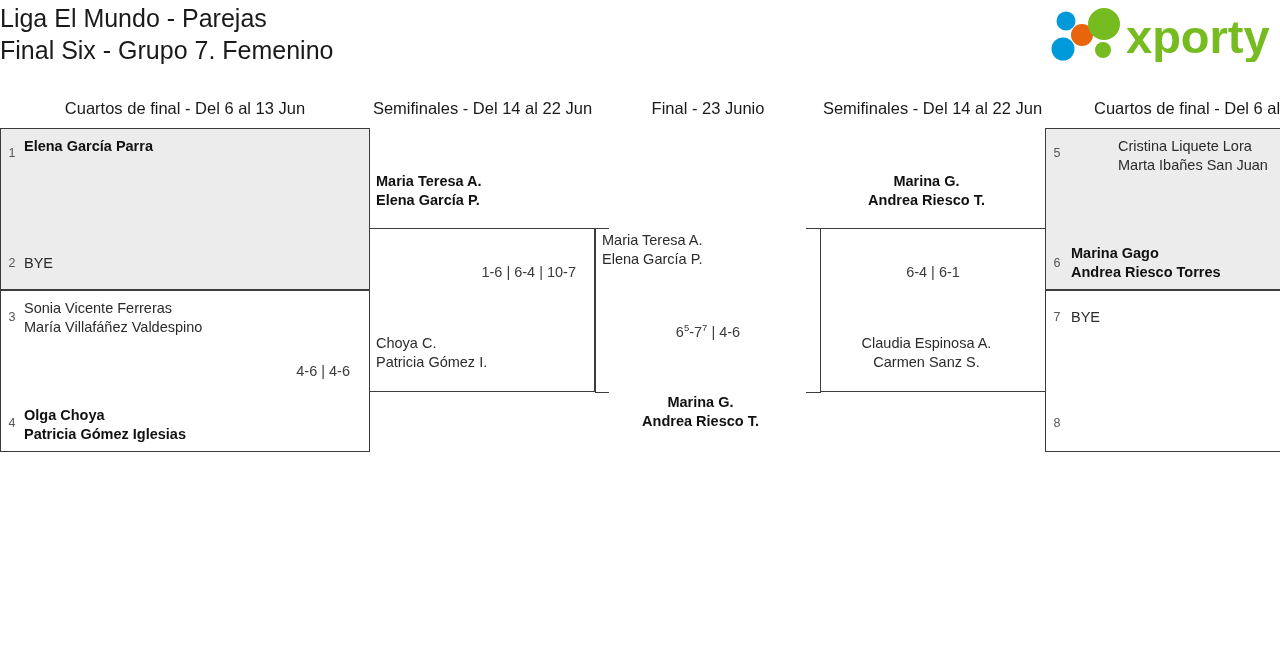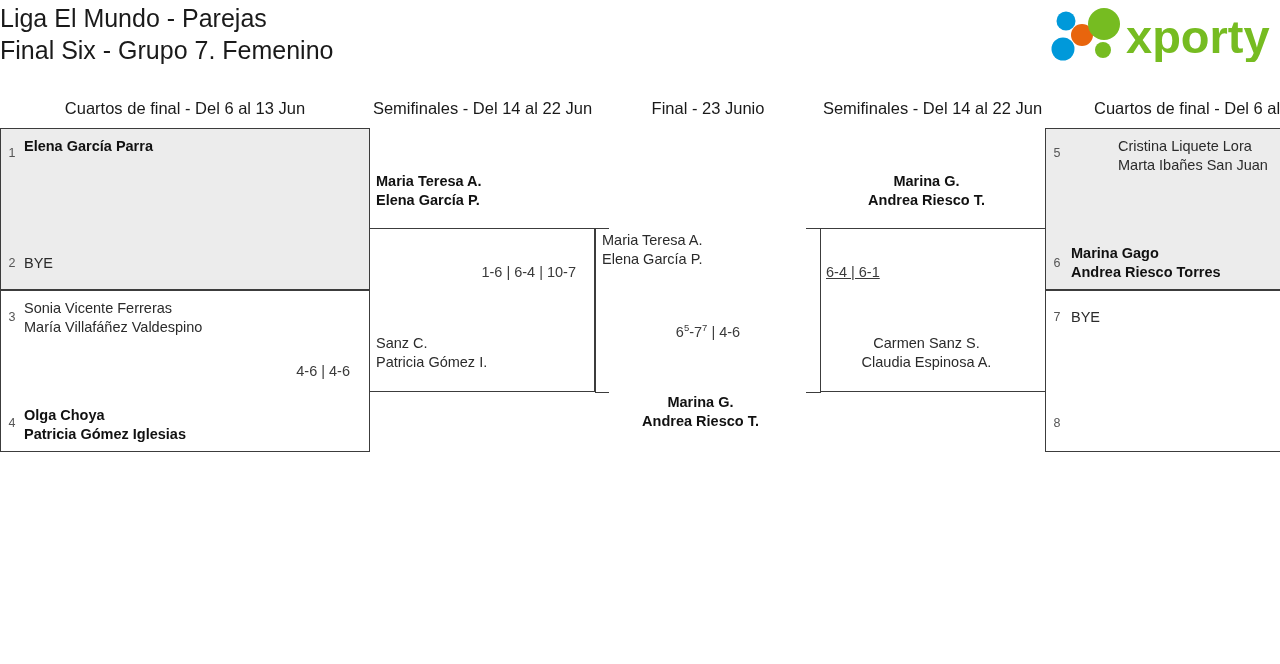--- a/index.html
+++ b/index.html
@@ -152,21 +152,21 @@
   <div class="players bold" style="left:376px; top:172px;">
     <span class="pl">Maria Teresa A.</span>
     <span class="pl">Elena García P.</span>
   </div>
 
   <div class="box" style="left:369px; top:228px; width:226px; height:164px;"></div>
 
   <div class="score" style="left:362px; top:263px; width:214px; text-align:right;">1-6 | 6-4 | 10-7</div>
 
   <div class="players" style="left:376px; top:334px;">
-    <span class="pl">Sanz C.</span>
+    <span class="pl">Choya C.</span>
     <span class="pl">Patricia Gómez I.</span>
   </div>
 
   <div class="players" style="left:602px; top:231px;">
     <span class="pl">Maria Teresa A.</span>
     <span class="pl">Elena García P.</span>
   </div>
 
   <div class="vline" style="left:595px; top:228px; height:164px;"></div>
   <div class="vline" style="left:820px; top:228px; height:164px;"></div>
@@ -182,25 +182,25 @@
     <span class="pl">Andrea Riesco T.</span>
   </div>
 
   <div class="players bold right" style="left:814px; top:172px; width:225px;">
     <span class="pl">Marina G.</span>
     <span class="pl">Andrea Riesco T.</span>
   </div>
 
   <div class="box" style="left:820px; top:228px; width:226px; height:164px;"></div>
 
-  <div class="score" style="left:826px; top:263px; width:214px; text-decoration:underline;">6-4 | 6-1</div>
+  <div class="score" style="left:826px; top:263px; width:214px; text-align:center;">6-4 | 6-1</div>
 
   <div class="players right" style="left:814px; top:334px; width:225px;">
+    <span class="pl">Claudia Espinosa A.</span>
     <span class="pl">Carmen Sanz S.</span>
-    <span class="pl">Claudia Espinosa A.</span>
   </div>
 
   <div class="box grey" style="left:1045px; top:128px; width:370px; height:162px;"></div>
   <div class="seed" style="left:1047px; top:146px;">5</div>
   <div class="players" style="left:1118px; top:137px;">
     <span class="pl">Cristina Liquete Lora</span>
     <span class="pl">Marta Ibañes San Juan</span>
   </div>
   <div class="score" style="left:1071px; top:199px; width:322px; text-align:right;">6-3 | 3-6 | 10-12</div>
   <div class="seed" style="left:1047px; top:256px;">6</div>

